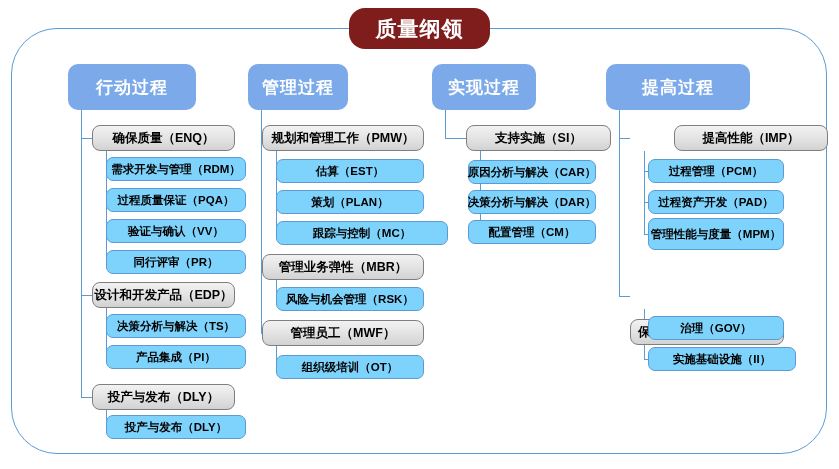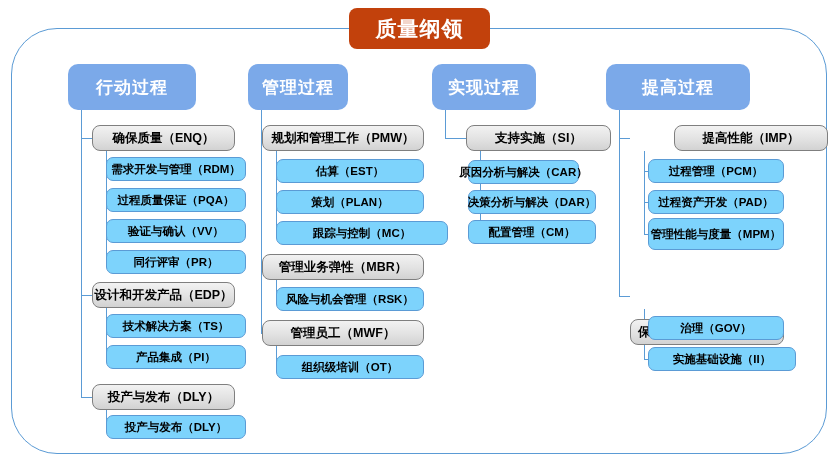--- a/index.html
+++ b/index.html
@@ -33,22 +33,22 @@
     background: transparent;
   }
 
   
   .main-title {
     position: absolute;
     left: 349px;
     top: 8px;
     width: 141px;
     height: 41px;
-    background: #c2410c;
-    border-radius: 8px;
+    background: #7f1d1d;
+    border-radius: 16px;
     color: #ffffff;
     font-size: 21px;
     font-weight: bold;
     letter-spacing: 1px;
     display: flex;
     align-items: center;
     justify-content: center;
     box-sizing: border-box;
     z-index: 6;
   }
@@ -147,21 +147,21 @@
       <div class="stub" style="left: 106px; top: 200px; width: 0px;"></div>
       <div class="leaf-node" style="left: 106px; top: 188px; width: 140px;">过程质量保证（PQA）</div>
       <div class="stub" style="left: 106px; top: 231px; width: 0px;"></div>
       <div class="leaf-node" style="left: 106px; top: 219px; width: 140px;">验证与确认（VV）</div>
       <div class="stub" style="left: 106px; top: 262px; width: 0px;"></div>
       <div class="leaf-node" style="left: 106px; top: 250px; width: 140px;">同行评审（PR）</div>
       <div class="stub" style="left: 81px; top: 295px; width: 11px;"></div>
       <div class="group-node" style="left: 92px; top: 282px; width: 143px;">设计和开发产品（EDP）</div>
       <div class="spine" style="left: 106px; top: 308px; height: 49px;"></div>
       <div class="stub" style="left: 106px; top: 326px; width: 0px;"></div>
-      <div class="leaf-node" style="left: 106px; top: 314px; width: 140px;">技术解决方案（TS）</div>
+      <div class="leaf-node" style="left: 106px; top: 314px; width: 140px;">决策分析与解决（TS）</div>
       <div class="stub" style="left: 106px; top: 357px; width: 0px;"></div>
       <div class="leaf-node" style="left: 106px; top: 345px; width: 140px;">产品集成（PI）</div>
       <div class="stub" style="left: 81px; top: 397px; width: 11px;"></div>
       <div class="group-node" style="left: 92px; top: 384px; width: 143px;">投产与发布（DLY）</div>
       <div class="spine" style="left: 106px; top: 410px; height: 17px;"></div>
       <div class="stub" style="left: 106px; top: 427px; width: 0px;"></div>
       <div class="leaf-node" style="left: 106px; top: 415px; width: 140px;">投产与发布（DLY）</div>
       <div class="col-header" style="left: 248px; width: 100px; top: 64px; position: absolute;">管理过程</div>
       <div class="spine" style="left: 261px; top: 110px; height: 223px;"></div>
       <div class="stub" style="left: 261px; top: 138px; width: 1px;"></div>
@@ -182,21 +182,21 @@
       <div class="group-node" style="left: 262px; top: 320px; width: 162px;">管理员工（MWF）</div>
       <div class="spine" style="left: 276px; top: 346px; height: 21px;"></div>
       <div class="stub" style="left: 276px; top: 367px; width: 0px;"></div>
       <div class="leaf-node" style="left: 276px; top: 355px; width: 148px;">组织级培训（OT）</div>
       <div class="col-header" style="left: 432px; width: 104px; top: 64px; position: absolute;">实现过程</div>
       <div class="spine" style="left: 445px; top: 110px; height: 28px;"></div>
       <div class="stub" style="left: 445px; top: 138px; width: 21px;"></div>
       <div class="group-node" style="left: 466px; top: 125px; width: 145px;">支持实施（SI）</div>
       <div class="spine" style="left: 480px; top: 151px; height: 81px;"></div>
       <div class="stub" style="left: 480px; top: 172px;"></div>
-      <div class="leaf-node" style="left: 468px; top: 160px; width: 111px;">原因分析与解决（CAR）</div>
+      <div class="leaf-node" style="left: 468px; top: 160px; width: 128px;">原因分析与解决（CAR）</div>
       <div class="stub" style="left: 480px; top: 202px;"></div>
       <div class="leaf-node" style="left: 468px; top: 190px; width: 128px;">决策分析与解决（DAR）</div>
       <div class="stub" style="left: 480px; top: 232px;"></div>
       <div class="leaf-node" style="left: 468px; top: 220px; width: 128px;">配置管理（CM）</div>
       <div class="col-header" style="left: 606px; width: 144px; top: 64px; position: absolute;">提高过程</div>
       <div class="spine" style="left: 619px; top: 110px; height: 186px;"></div>
       <div class="stub" style="left: 619px; top: 138px; width: 11px;"></div>
       <div class="group-node" style="left: 630px; top: 125px; width: 154px; margin-left: 44px;">提高性能（IMP）</div>
       <div class="spine" style="left: 644px; top: 151px; height: 83px;"></div>
       <div class="stub" style="left: 644px; top: 171px; width: 4px;"></div>

